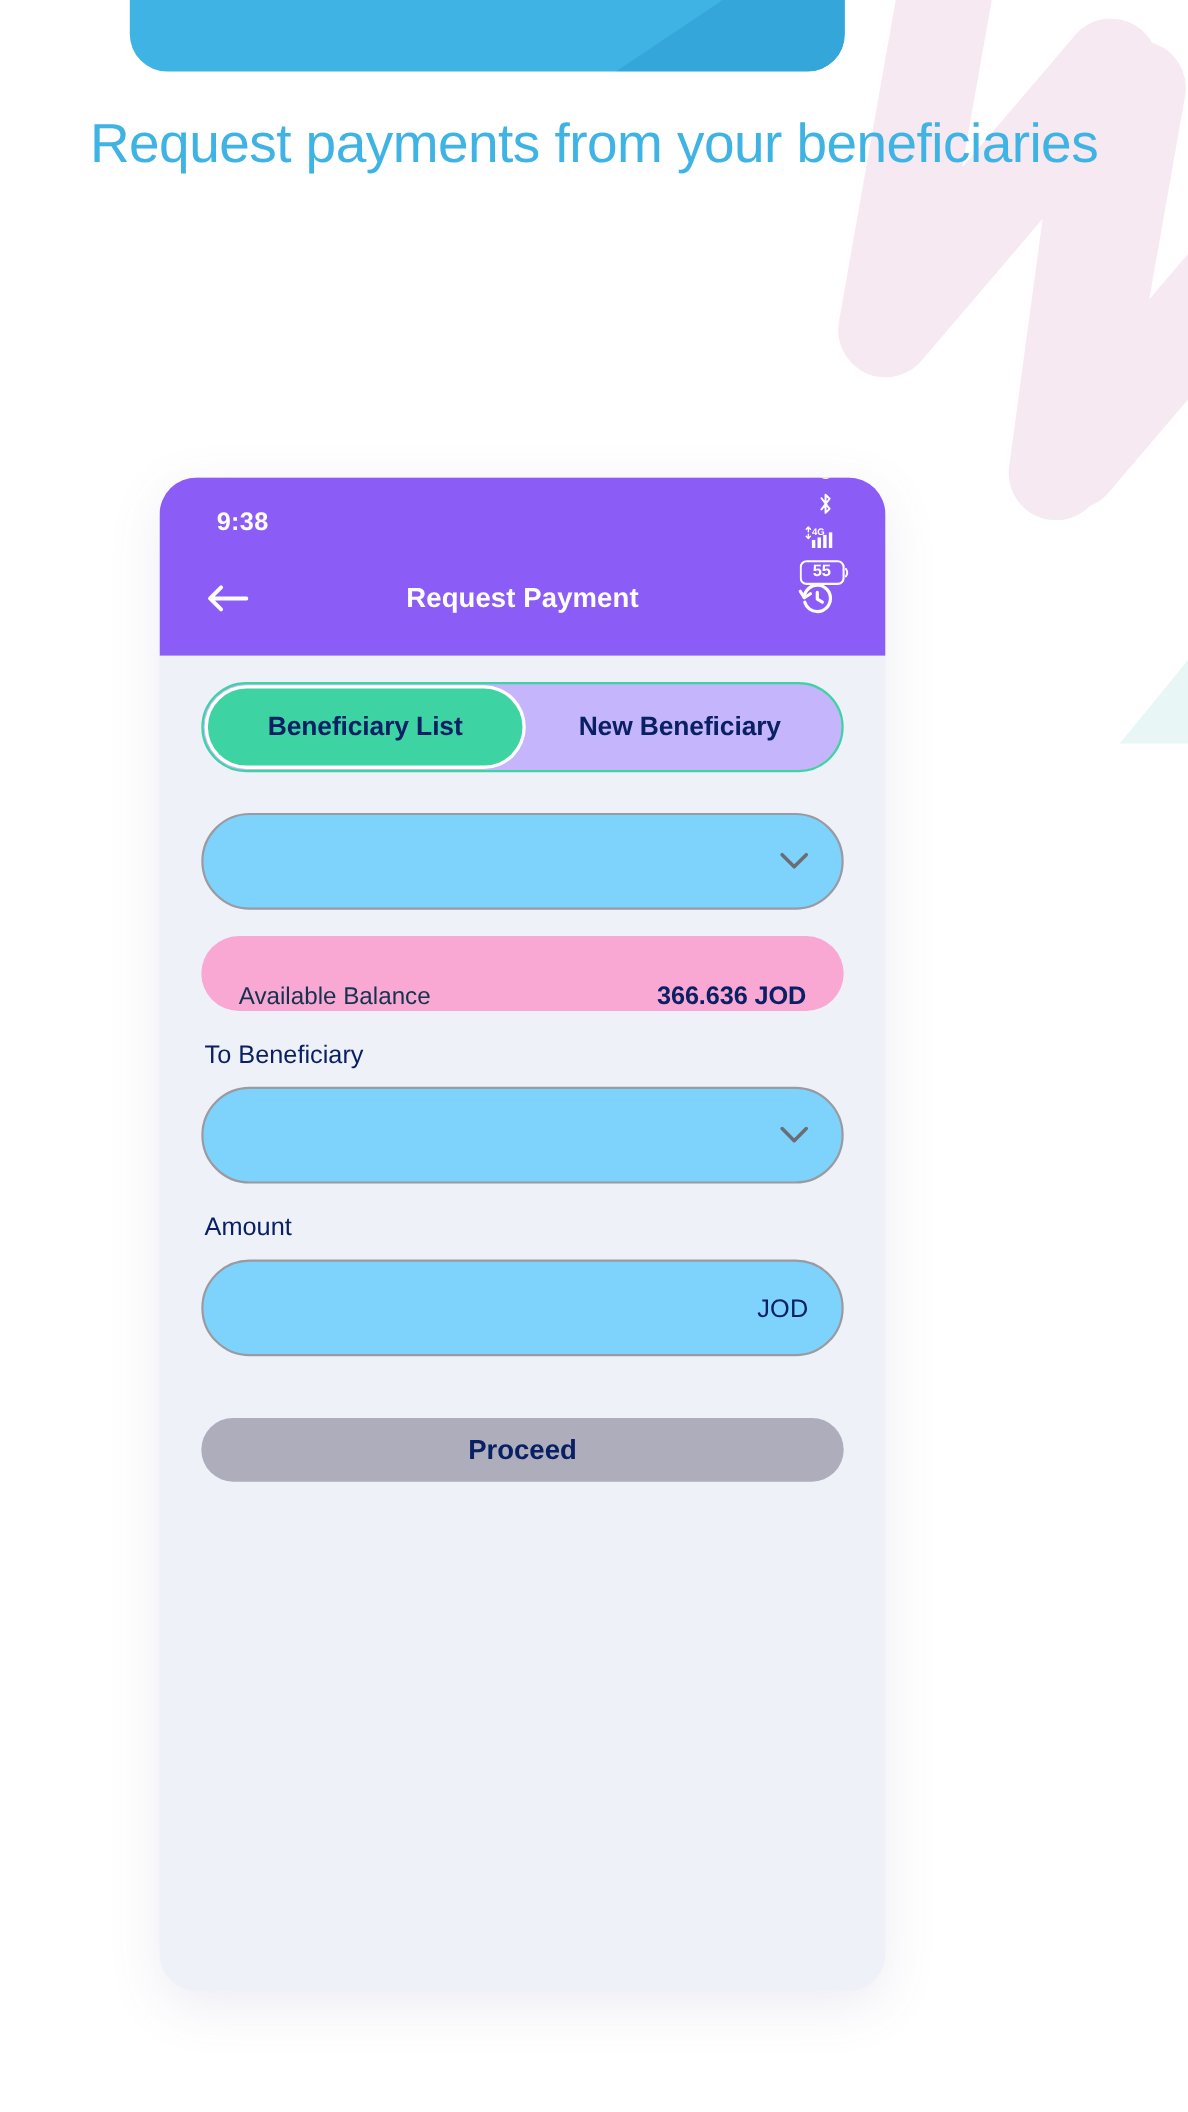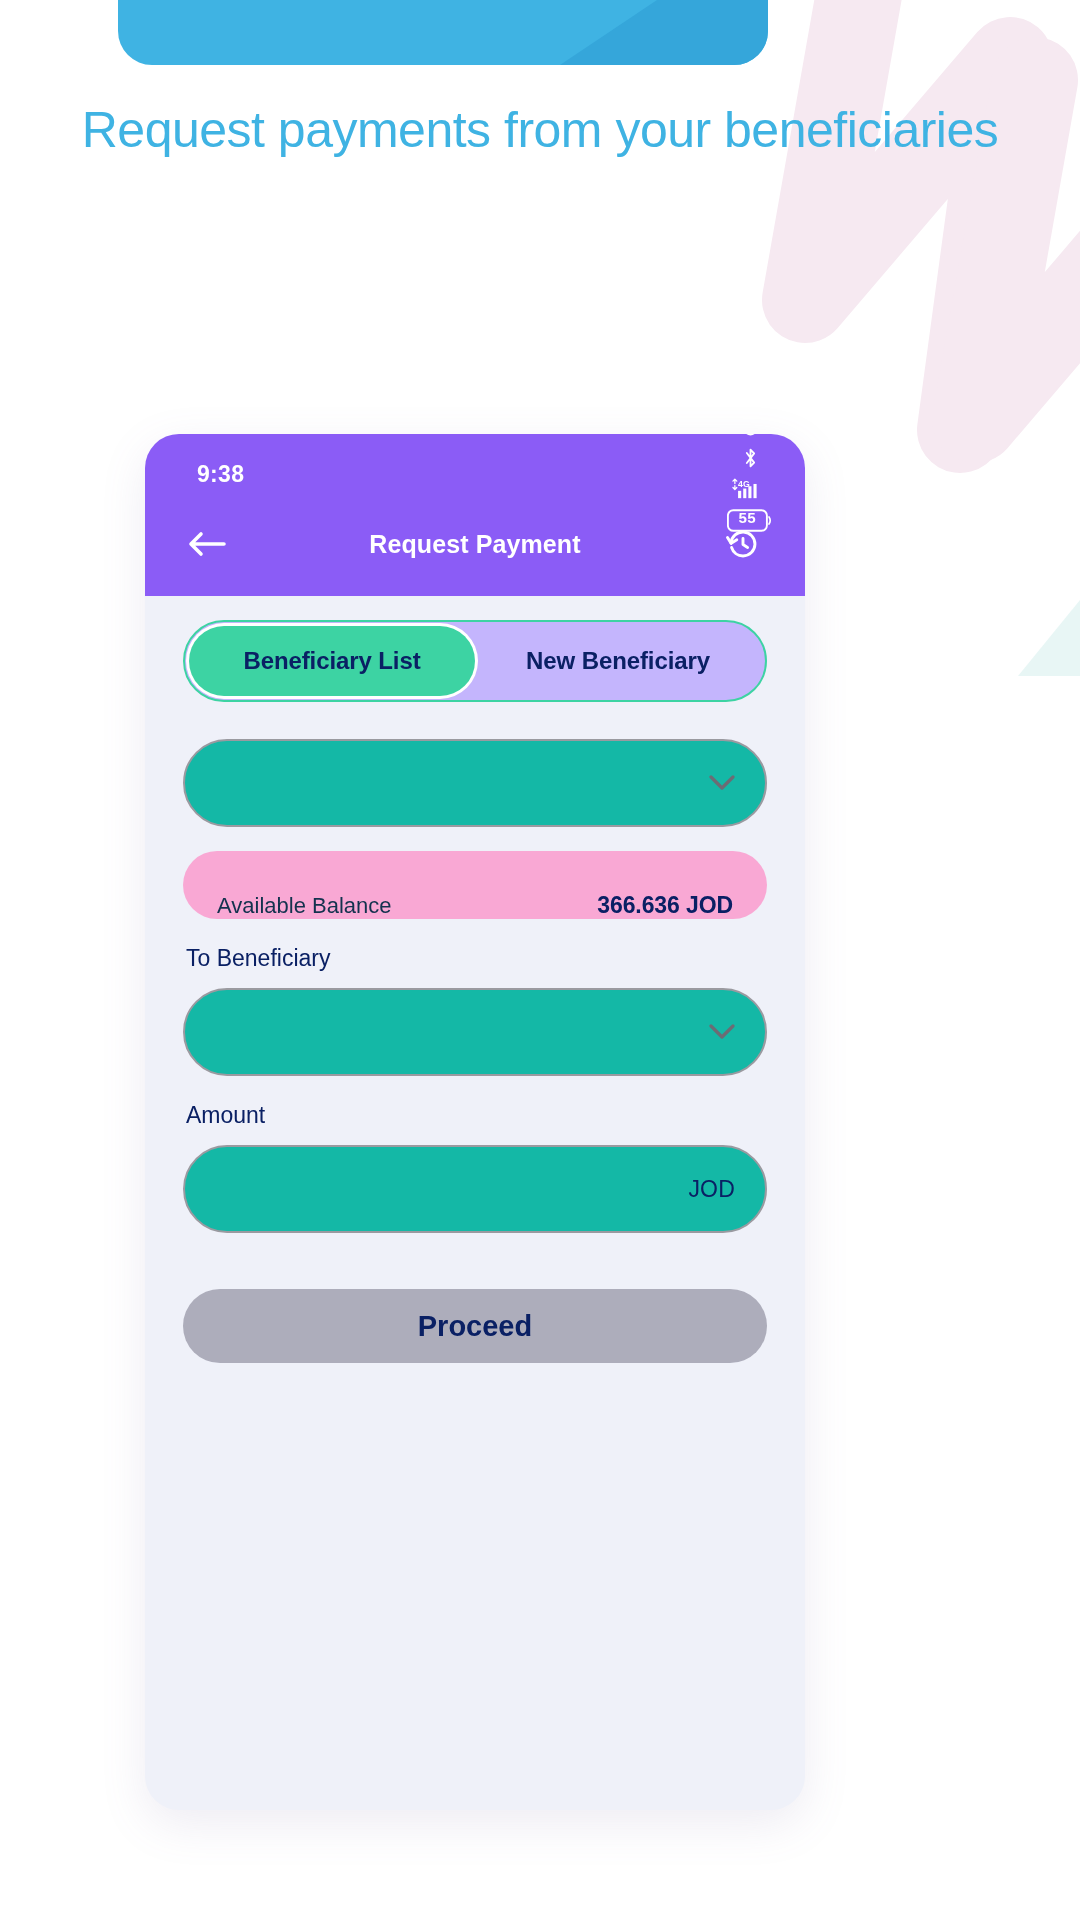--- a/index.html
+++ b/index.html
@@ -104,21 +104,20 @@
     display: flex;
     align-items: center;
     gap: 9px;
     flex-direction: column;
   }
   .status-icons svg { display: block; }
   .battery-wrap {
     position: relative;
     display: flex;
     align-items: center;
-    font-family: Liberation Mono, monospace;
   }
   .battery-text {
     position: absolute;
     left: 0; top: 0;
     width: 40px;
     height: 22px;
     display: flex;
     align-items: center;
     justify-content: center;
     font-size: 15px;
@@ -181,21 +180,21 @@
     letter-spacing: -0.1px;
   }
   .tab.active {
     background: #3DD3A3;
     box-shadow: 0 0 0 3px #ffffff;
   }
 
   
   .field {
     height: 88px;
-    background: #14b8a6;
+    background: #7dd3fc;
     border: 2px solid #9A9AA0;
     border-radius: 44px;
     display: flex;
     align-items: center;
     justify-content: flex-end;
     padding: 16px 30px;
   }
   .field .chev { display: block; }
   .field-suffix {
     font-size: 23px;
@@ -233,27 +232,27 @@
     color: #0A2064;
     font-weight: 400;
     margin-top: 26px;
     margin-bottom: 16px;
     padding-left: 3px;
   }
 
   
   .proceed {
     margin-top: 56px;
-    height: 74px;
+    height: 58px;
     background: #ADADBB;
     border-radius: 41px;
     display: flex;
     align-items: center;
     justify-content: center;
-    font-size: 29px;
+    font-size: 25px;
     font-weight: 700;
     color: #0A2064;
     border: none;
     width: 100%;
     font-family: "Liberation Sans", sans-serif;
   }
 </style>
 </head>
 <body>
 

